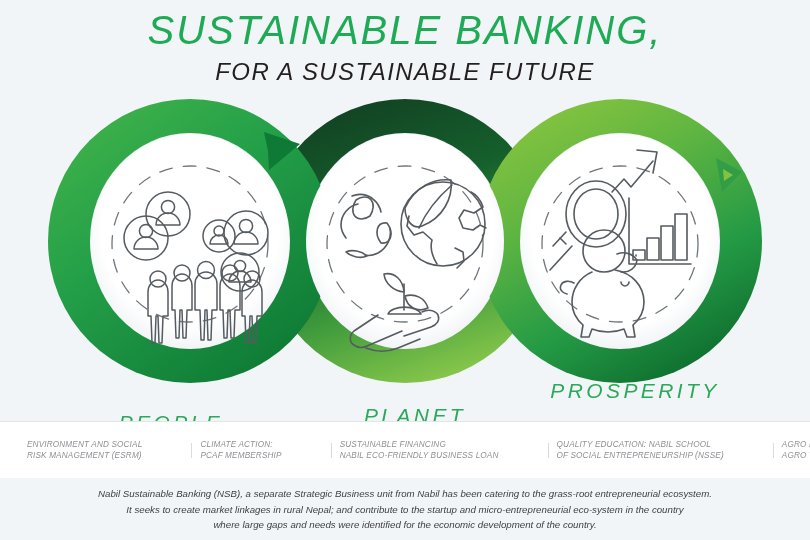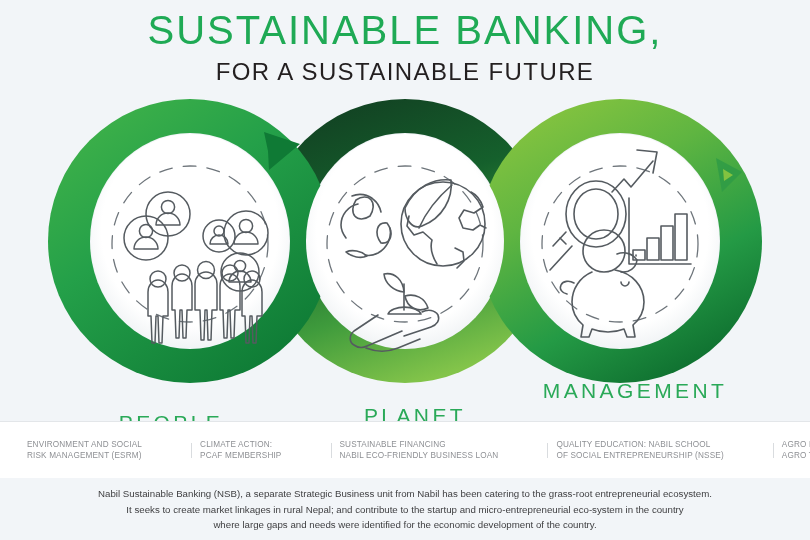--- a/index.html
+++ b/index.html
@@ -13,20 +13,21 @@
     overflow: hidden;
     background: #f2f5f8;
     font-family: "Liberation Sans", sans-serif;
     position: relative;
   }
   #page {
     position: relative;
     width: 794px;
     height: 540px;
     background: #f2f5f8;
+    font-style: italic;
   }
 
   
   .header {
     position: absolute;
     top: 8px;
     left: 0;
     width: 810px;
     text-align: center;
   }
@@ -329,21 +330,21 @@
           <path d="M574 187 c-5 -3 -11 -2 -13 2 c-2 4 1 8 6 9"></path>
           <path d="M629 186 c0 2 -2 4 -4 4 c-2 0 -4 -2 -4 -4"></path>
         </g>
       </g>
     </svg>
   </div>
 
   <div class="pillar-labels">
     <div class="pillar-label pl-0">PEOPLE</div>
     <div class="pillar-label pl-1">PLANET</div>
-    <div class="pillar-label pl-2">MANAGEMENT</div>
+    <div class="pillar-label pl-2">PROSPERITY</div>
   </div>
 
   <div class="footer-rule"></div>
   <div class="footer-band"></div>
   <div class="footer-items">
     <div class="footer-item"><span>ENVIRONMENT AND SOCIAL
 RISK MANAGEMENT (ESRM)</span></div>
     <div class="footer-item"><span class="sep"></span><span>CLIMATE ACTION:
 PCAF MEMBERSHIP</span></div>
     <div class="footer-item"><span class="sep"></span><span>SUSTAINABLE FINANCING

